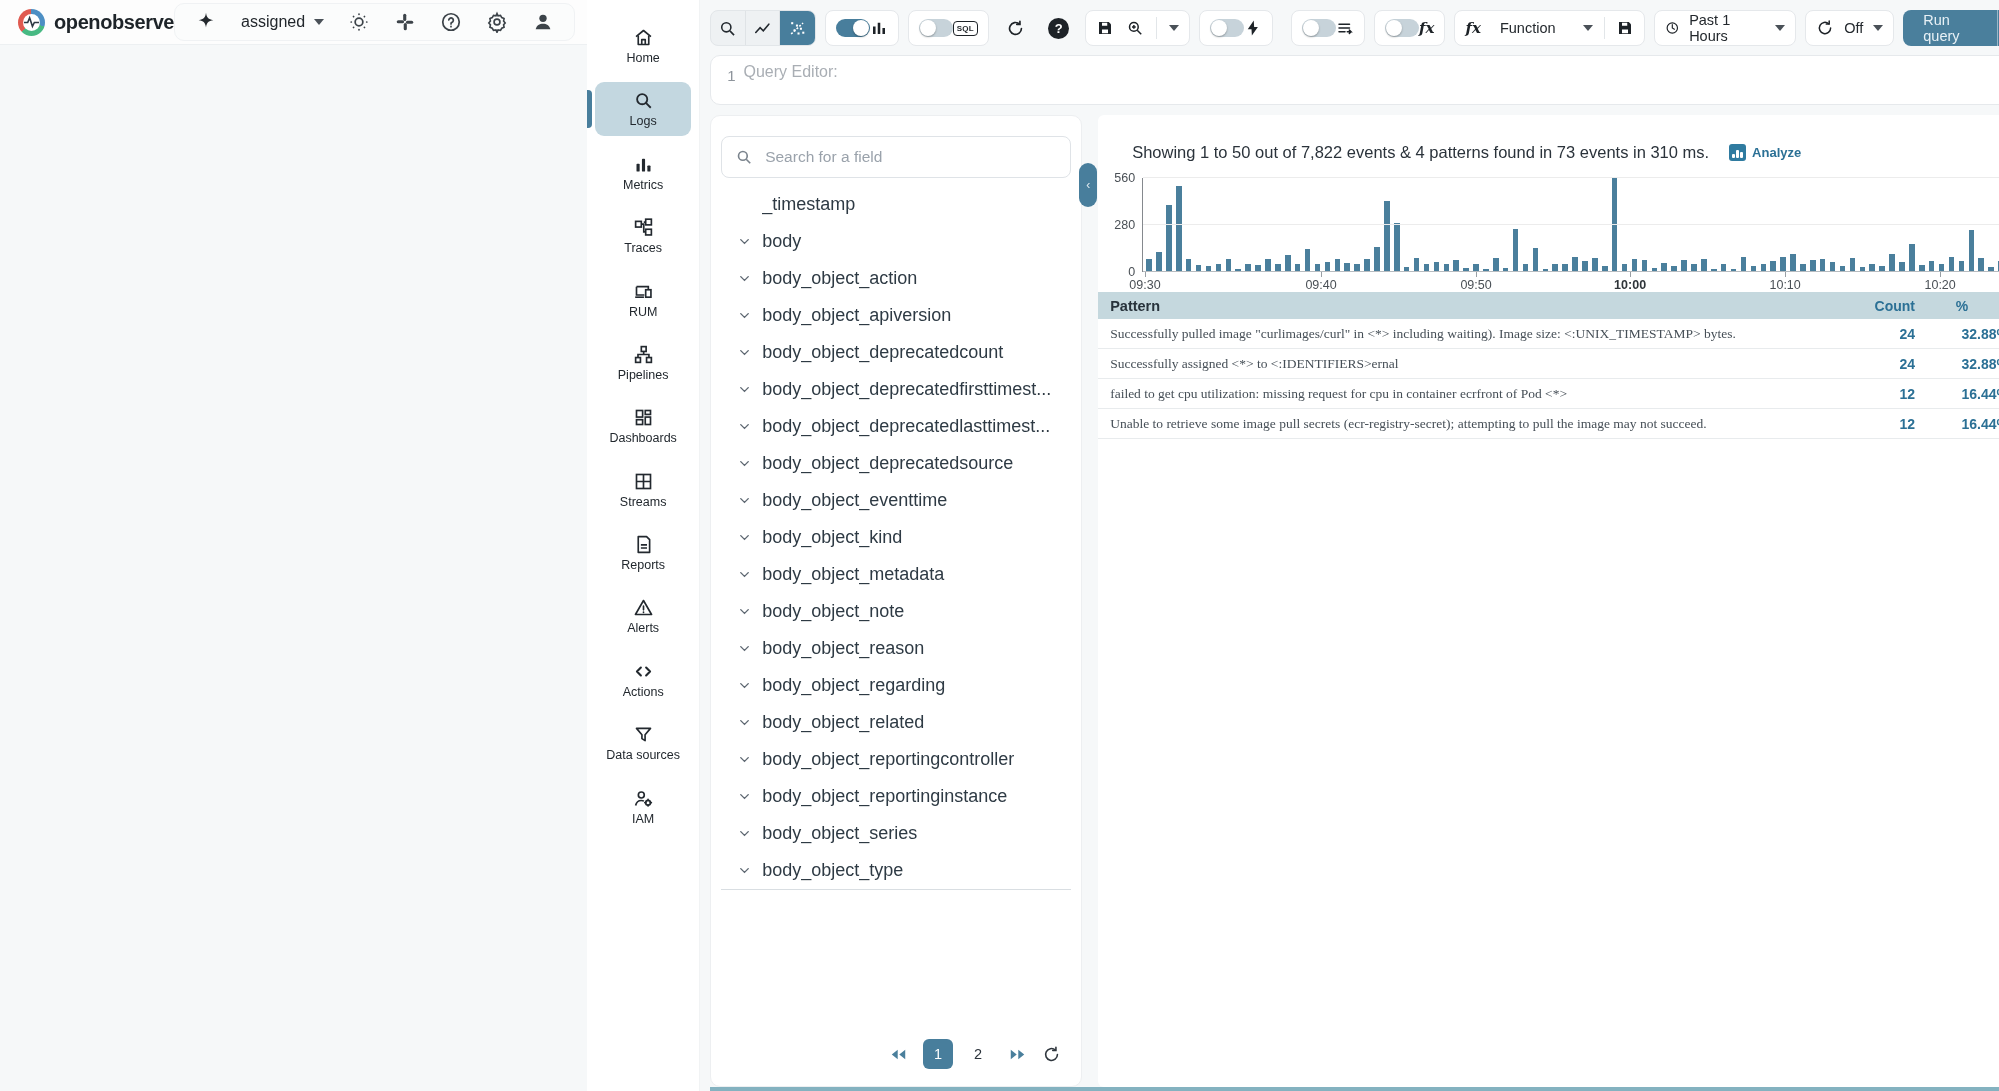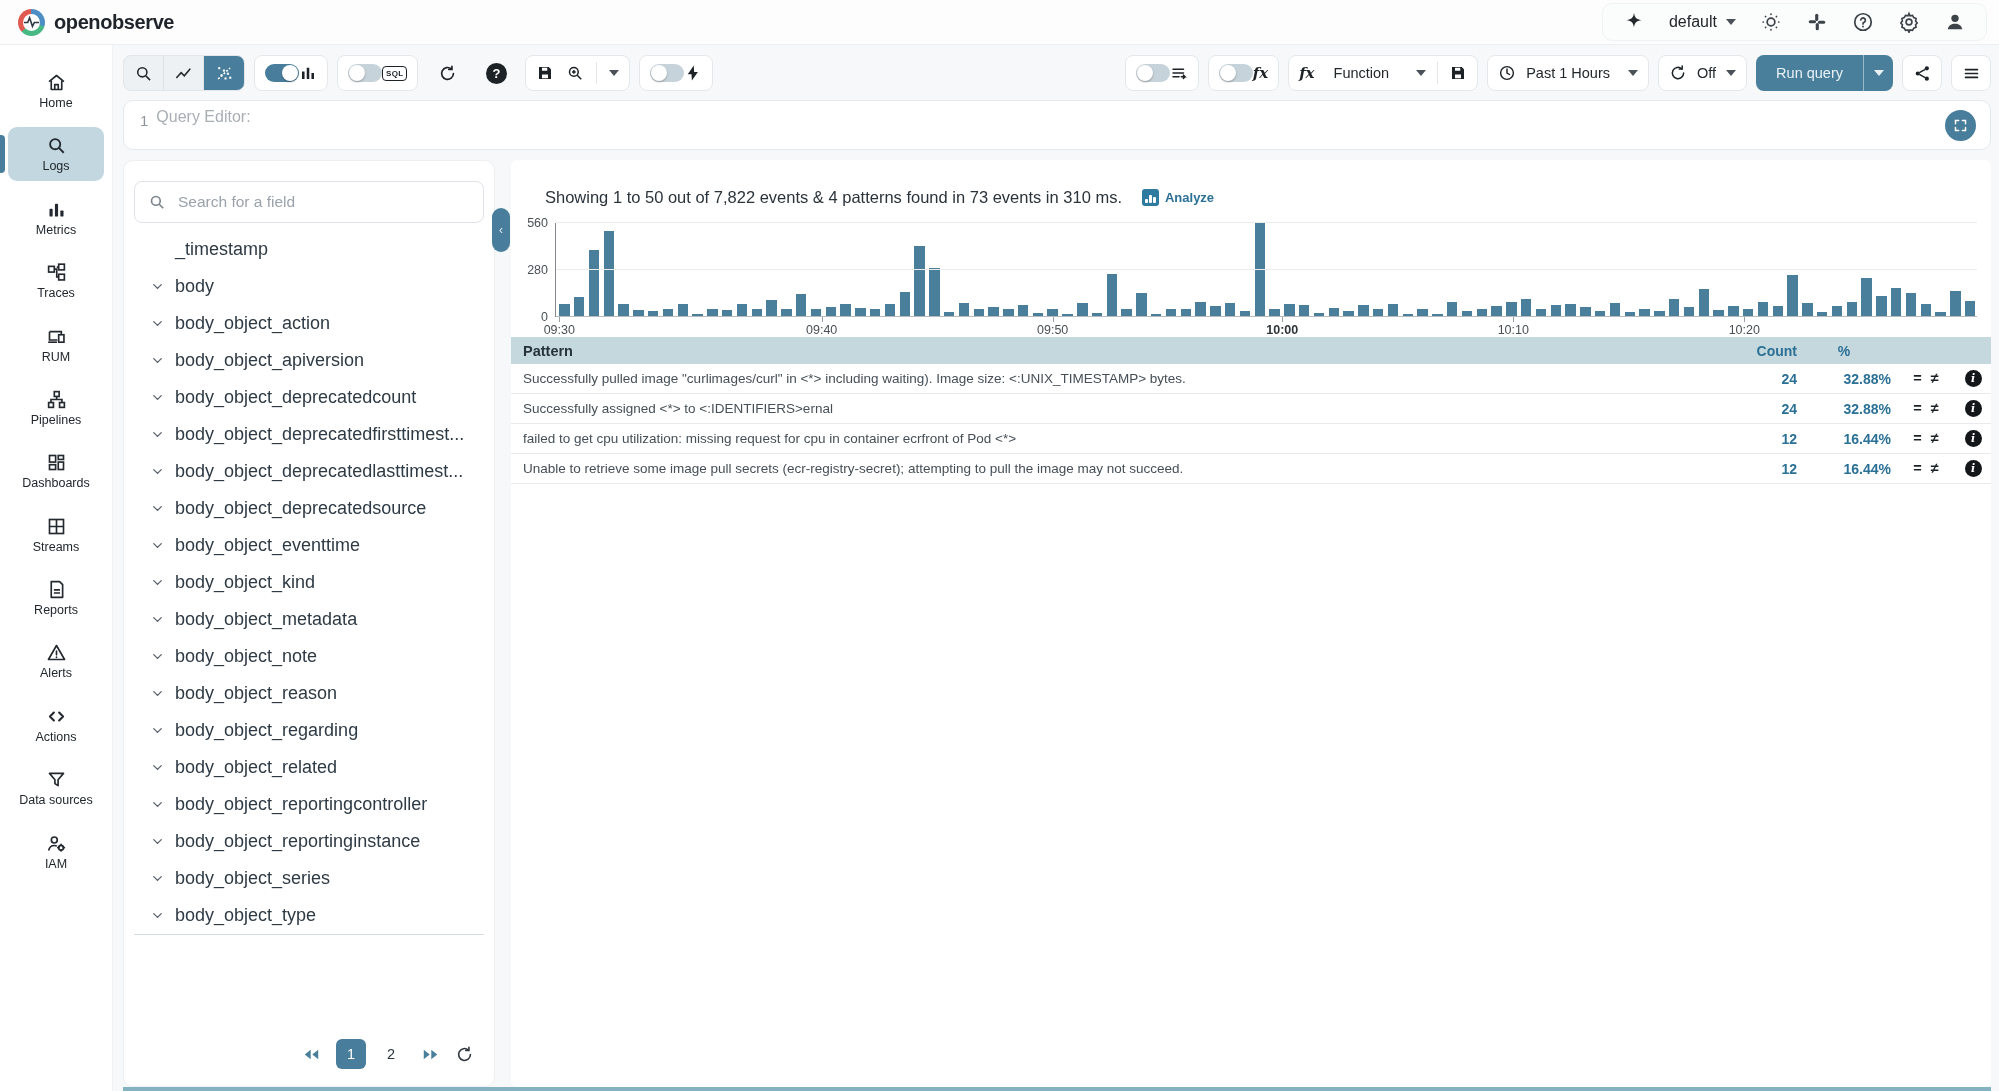--- a/index.html
+++ b/index.html
@@ -3,21 +3,21 @@
 <meta charset="utf-8">
 <style>
   * { box-sizing: border-box; }
   html,body { margin:0; padding:0; }
   body {
     width:1999px; height:1091px; overflow:hidden;
     background:#f6f8f9; color:#2c353d;
     font-family:"Liberation Sans", sans-serif;
   }
   svg { display:block; }
-  .app { display:flex; flex-direction:column; height:100%; }
+  .app { display:flex; flex-direction:row; height:100%; }
 
   
   .topbar { height:45px; flex:0 0 45px; background:#fdfdfd; display:flex; align-items:center;
             justify-content:space-between; padding:0 12px 0 18px; border-bottom:1px solid #edf0f2; }
   .logo { display:flex; align-items:center; gap:9px; }
   .logo-mark { width:27px; height:27px; border-radius:50%; position:relative;
                background:conic-gradient(#4d8fc4 0 30%, #47b983 30% 63%, #e05a50 63% 100%); }
   .logo-mark::after { content:""; position:absolute; inset:5px; border-radius:50%; background:#fff; }
   .logo-mark svg { position:absolute; inset:4px; z-index:2; }
   .logo-text { font-size:20px; font-weight:700; color:#1e2429; letter-spacing:-0.4px; }
@@ -136,21 +136,21 @@
   .x-tick-mark { position:absolute; top:102px; width:1px; height:5px; background:#9aa0a5; }
   .x-label { position:absolute; top:108px; transform:translateX(-50%); font-size:12.5px; color:#4a5056; white-space:nowrap; }
   .x-label.bold { font-weight:700; color:#2f353a; }
 
   
   .pattern-table { margin-top:2px; }
   .pt-row { display:flex; align-items:center; height:30px; border-bottom:1px solid #e8ebed; }
   .pt-head { background:#c5d8de; height:27px; border-bottom:none; }
   .pt-pattern { flex:1; min-width:0; padding-left:12px; white-space:nowrap; overflow:hidden; }
   .pt-head .pt-pattern { font-size:14.5px; font-weight:700; color:#27323b; }
-  .pt-row .pt-pattern.mono { font-family:Liberation Sans, sans-serif; font-size:13.5px; color:#464f57; }
+  .pt-row .pt-pattern.mono { font-family:Liberation Serif, serif; font-size:13.5px; color:#464f57; }
   .pt-count { width:64px; flex:0 0 64px; text-align:right; }
   .pt-pct { width:100px; flex:0 0 100px; text-align:right; padding-right:6px; }
   .pt-head .pt-count { font-size:14.5px; font-weight:700; color:#27323b; }
   .pt-head .pt-pct { font-size:14.5px; font-weight:700; color:#27323b; text-align:center; }
   .pt-row .pt-count, .pt-row .pt-pct { color:#2b7095; font-size:14px; font-weight:700; }
   .pt-ops { width:58px; flex:0 0 58px; display:flex; justify-content:center; gap:9px; }
   .pt-ops span { font-size:14.5px; font-weight:700; color:#1b2126; cursor:pointer; line-height:1; }
   .pt-info { width:36px; flex:0 0 36px; display:flex; justify-content:center; }
   .info-dot { width:17px; height:17px; border-radius:50%; background:#14171a; color:#fff; display:flex;
               align-items:center; justify-content:center; cursor:pointer;
@@ -170,21 +170,21 @@
       </span>
       <span class="logo-text">openobserve</span>
     </div>
     <div class="top-controls">
       <span class="top-ic">
         <svg viewBox="0 0 24 24" fill="#24292e">
             <path d="M12 2c.8 5.5 2.5 7.2 8 8-5.5.8-7.2 2.5-8 8-.8-5.5-2.5-7.2-8-8 5.5-.8 7.2-2.5 8-8z"></path>
           </svg>
       </span>
       <span class="org-select">
-        <span>default</span>
+        <span>assigned</span>
         <span class="caret"></span>
       </span>
       <span class="top-ic">
         <svg viewBox="0 0 24 24" fill="none" stroke="currentColor" stroke-width="1.9" stroke-linecap="round">
           <circle cx="12" cy="12" r="4.2"></circle>
           <path d="M12 3.5v.1M12 20.4v.1M3.5 12h.1M20.4 12h.1M6 6l.1.1M17.9 17.9l.1.1M18 6l-.1.1M6.1 17.9l-.1.1"></path>
         </svg>
       </span>
       <span class="top-ic">
         <svg viewBox="0 0 24 24" fill="currentColor">

